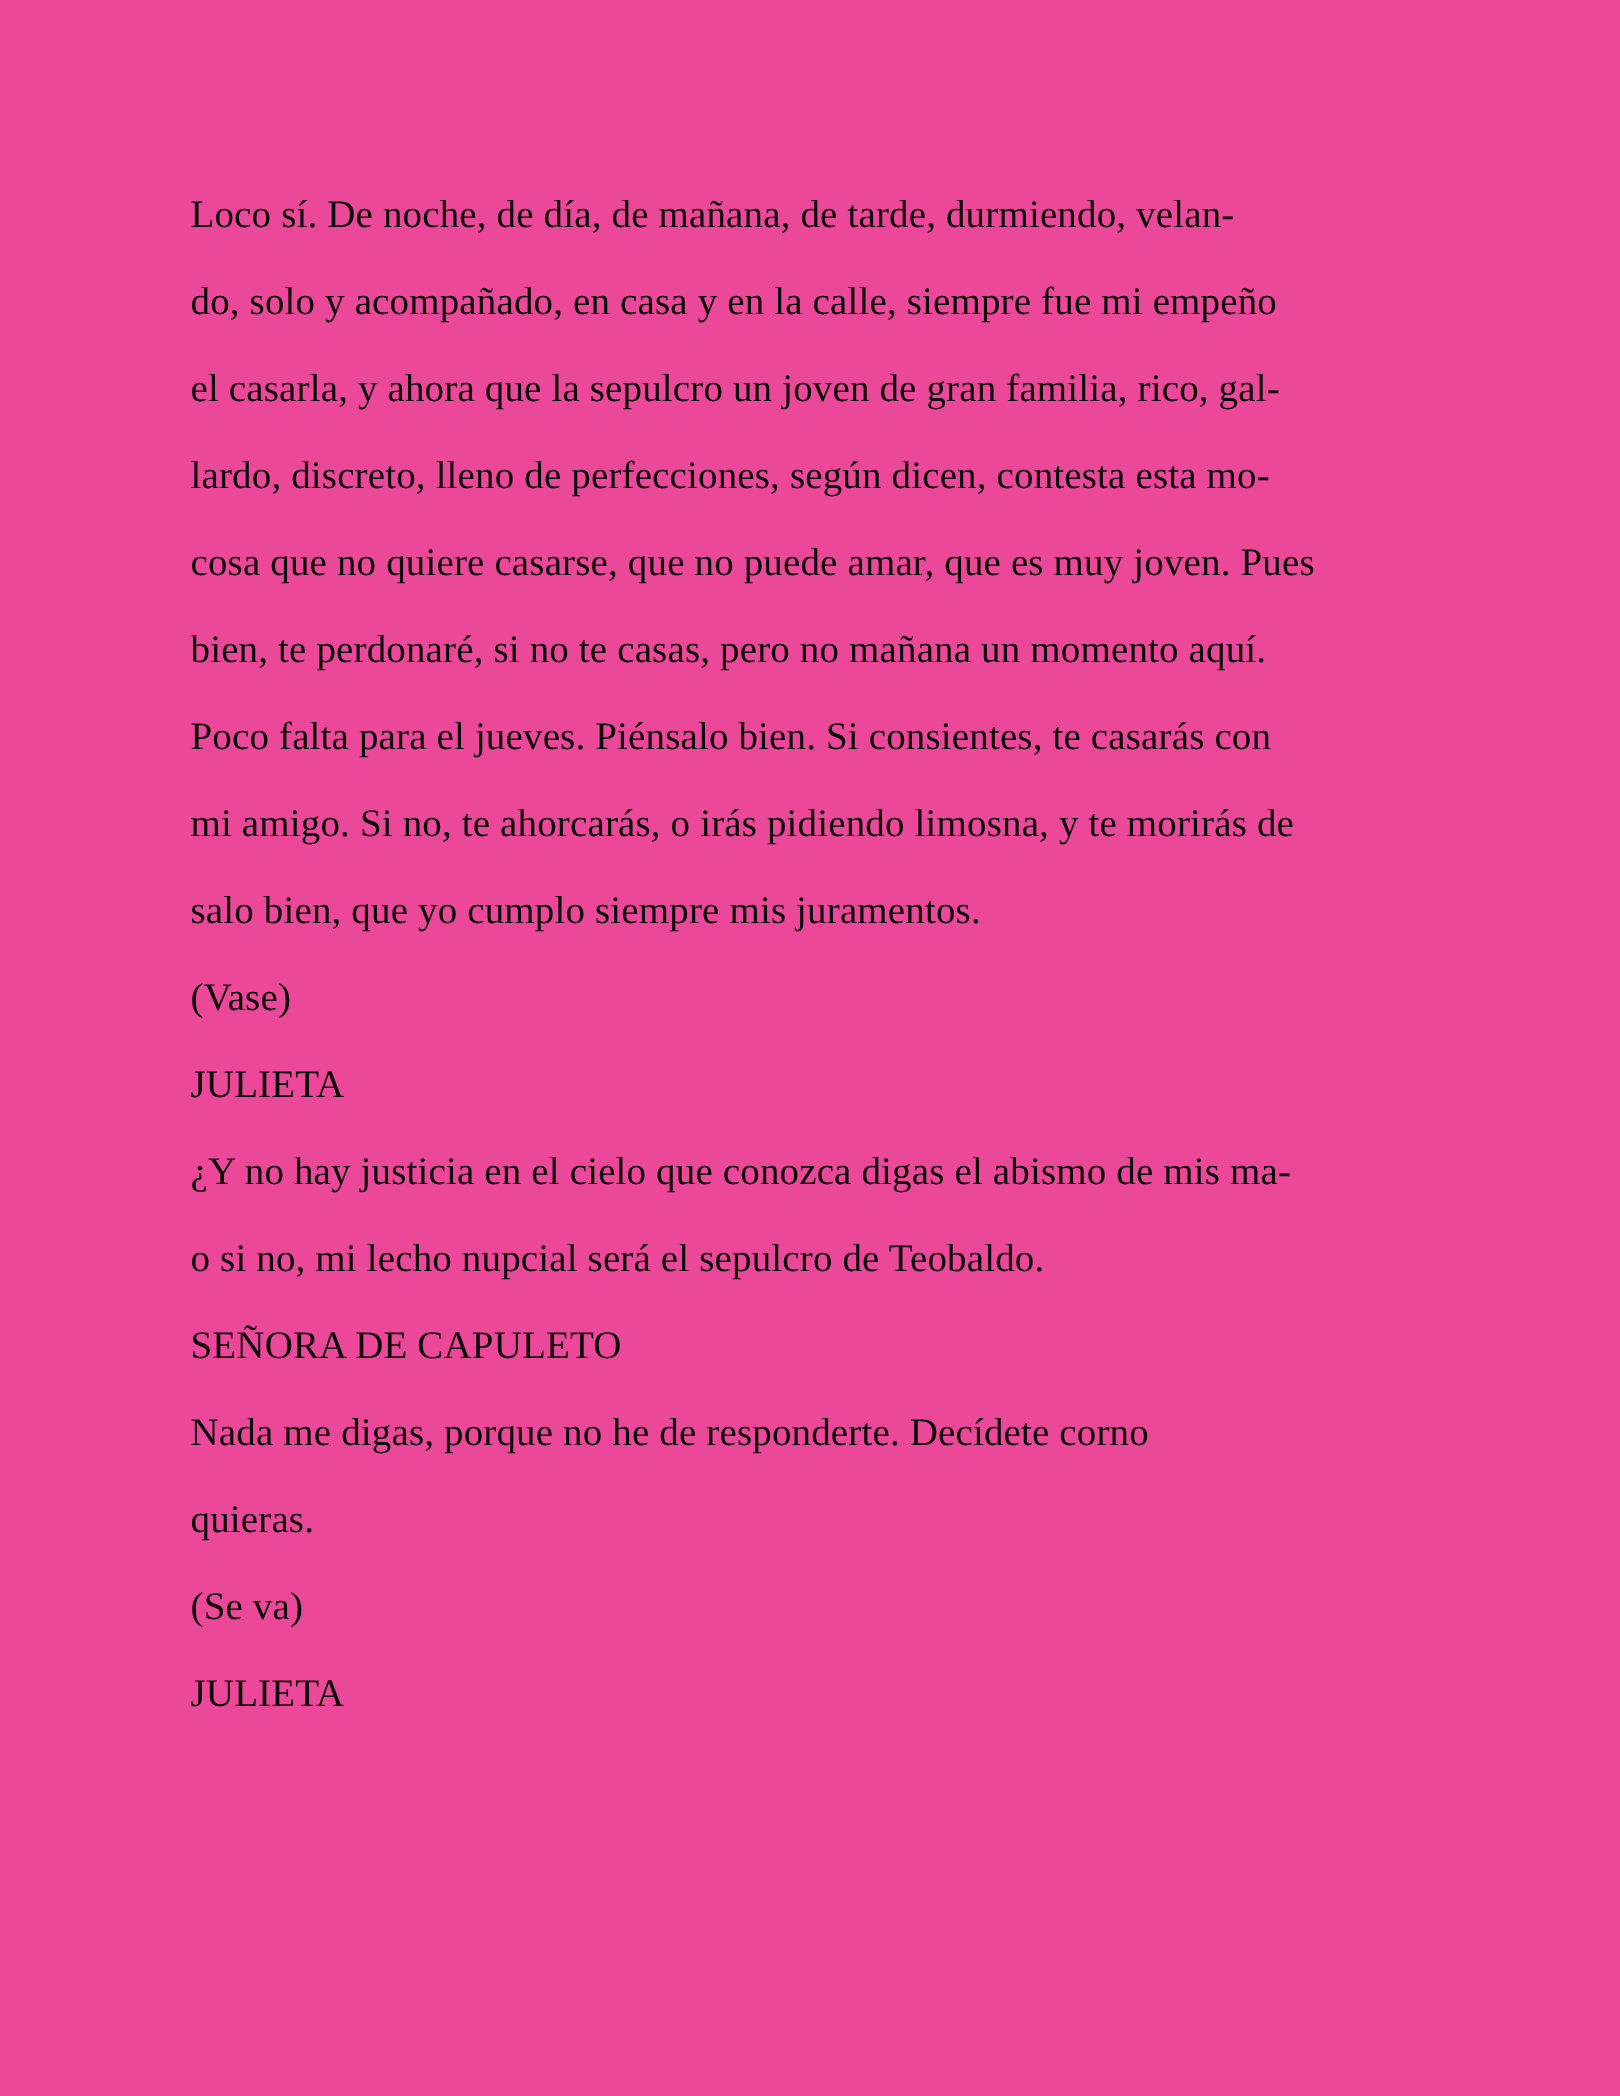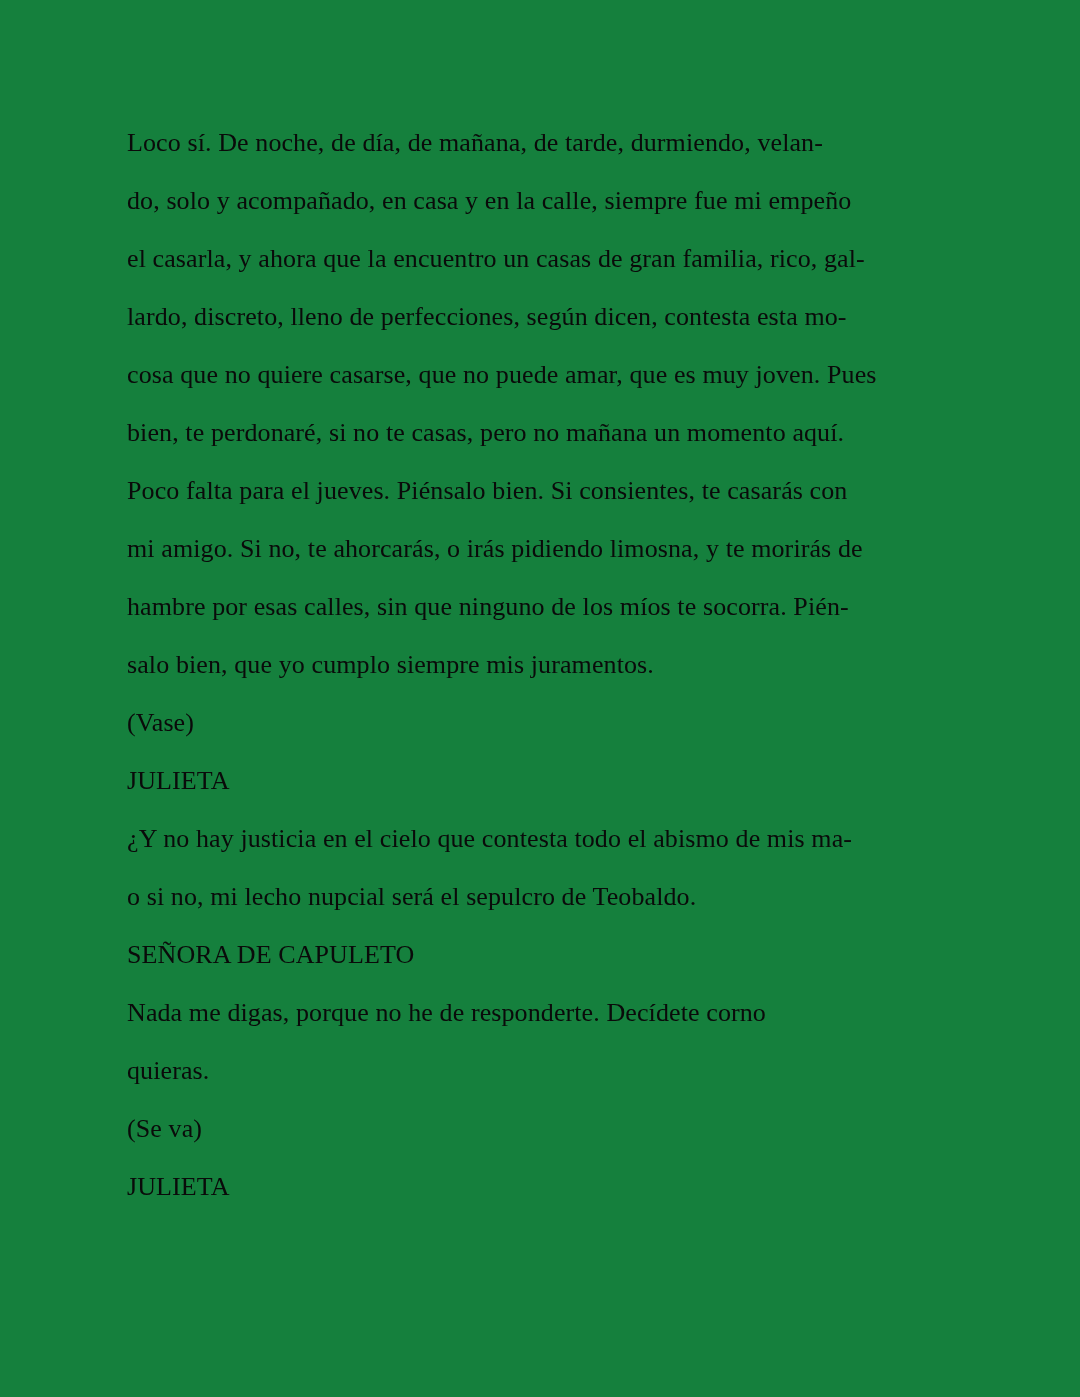--- a/index.html
+++ b/index.html
@@ -4,21 +4,21 @@
 <style>
   html, body {
     margin: 0;
     padding: 0;
     background: #ffffff;
   }
   .page {
     position: relative;
     width: 1080px;
     height: 1397px;
-    background: #15803d;
+    background: #ec4899;
     overflow: hidden;
     box-sizing: border-box;
     padding: 114px 120px 0 127px;
     font-family: "Liberation Serif", "DejaVu Serif", serif;
     color: #0a0a0a;
   }
   .text-block .line {
     height: 58px;
     line-height: 58px;
     font-size: 26px;
@@ -26,31 +26,30 @@
     letter-spacing: 0.1px;
   }
 </style>
 </head>
 <body>
 
 <div class="page">
   <div class="text-block">
     <div class="line">Loco sí. De noche, de día, de mañana, de tarde, durmiendo, velan-</div>
     <div class="line">do, solo y acompañado, en casa y en la calle, siempre fue mi empeño</div>
-    <div class="line">el casarla, y ahora que la encuentro un casas de gran familia, rico, gal-</div>
+    <div class="line">el casarla, y ahora que la sepulcro un joven de gran familia, rico, gal-</div>
     <div class="line">lardo, discreto, lleno de perfecciones, según dicen, contesta esta mo-</div>
     <div class="line">cosa que no quiere casarse, que no puede amar, que es muy joven. Pues</div>
     <div class="line">bien, te perdonaré, si no te casas, pero no mañana un momento aquí.</div>
     <div class="line">Poco falta para el jueves. Piénsalo bien. Si consientes, te casarás con</div>
     <div class="line">mi amigo. Si no, te ahorcarás, o irás pidiendo limosna, y te morirás de</div>
-    <div class="line">hambre por esas calles, sin que ninguno de los míos te socorra. Pién-</div>
     <div class="line">salo bien, que yo cumplo siempre mis juramentos.</div>
     <div class="line">(Vase)</div>
     <div class="line">JULIETA</div>
-    <div class="line">¿Y no hay justicia en el cielo que contesta todo el abismo de mis ma-</div>
+    <div class="line">¿Y no hay justicia en el cielo que conozca digas el abismo de mis ma-</div>
     <div class="line">o si no, mi lecho nupcial será el sepulcro de Teobaldo.</div>
     <div class="line">SEÑORA DE CAPULETO</div>
     <div class="line">Nada me digas, porque no he de responderte. Decídete corno</div>
     <div class="line">quieras.</div>
     <div class="line">(Se va)</div>
     <div class="line">JULIETA</div>
   </div>
 </div>
 
 </body></html>

